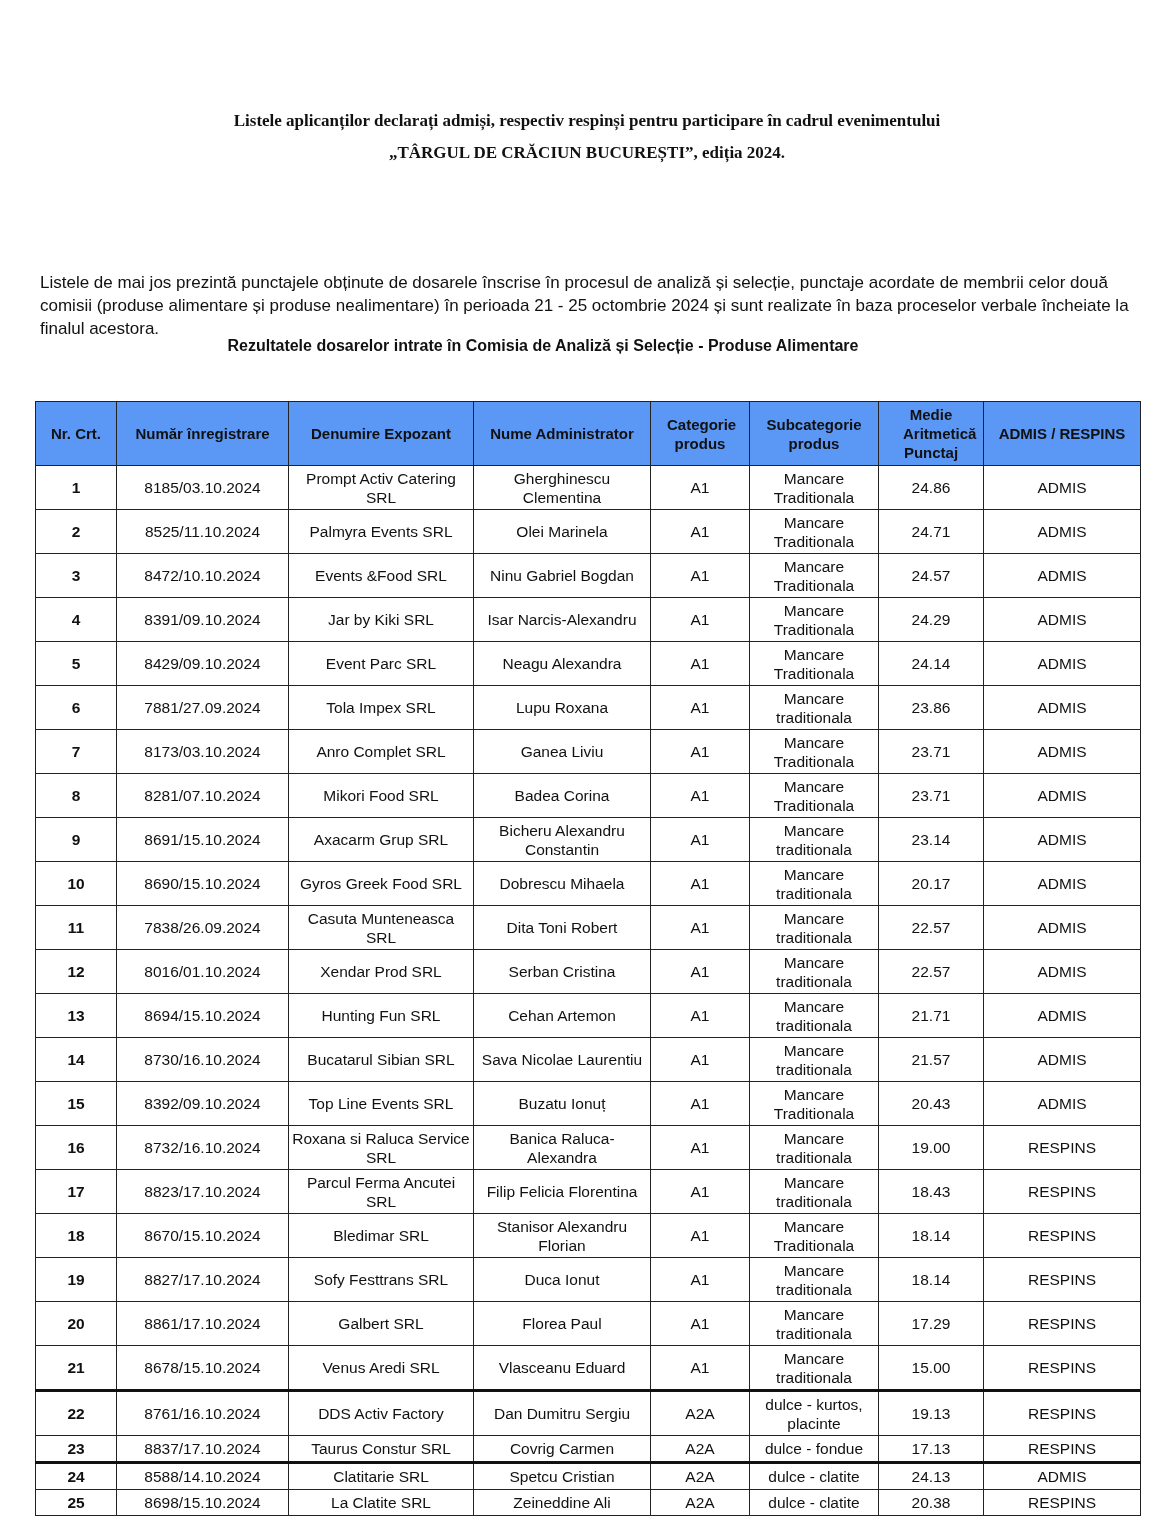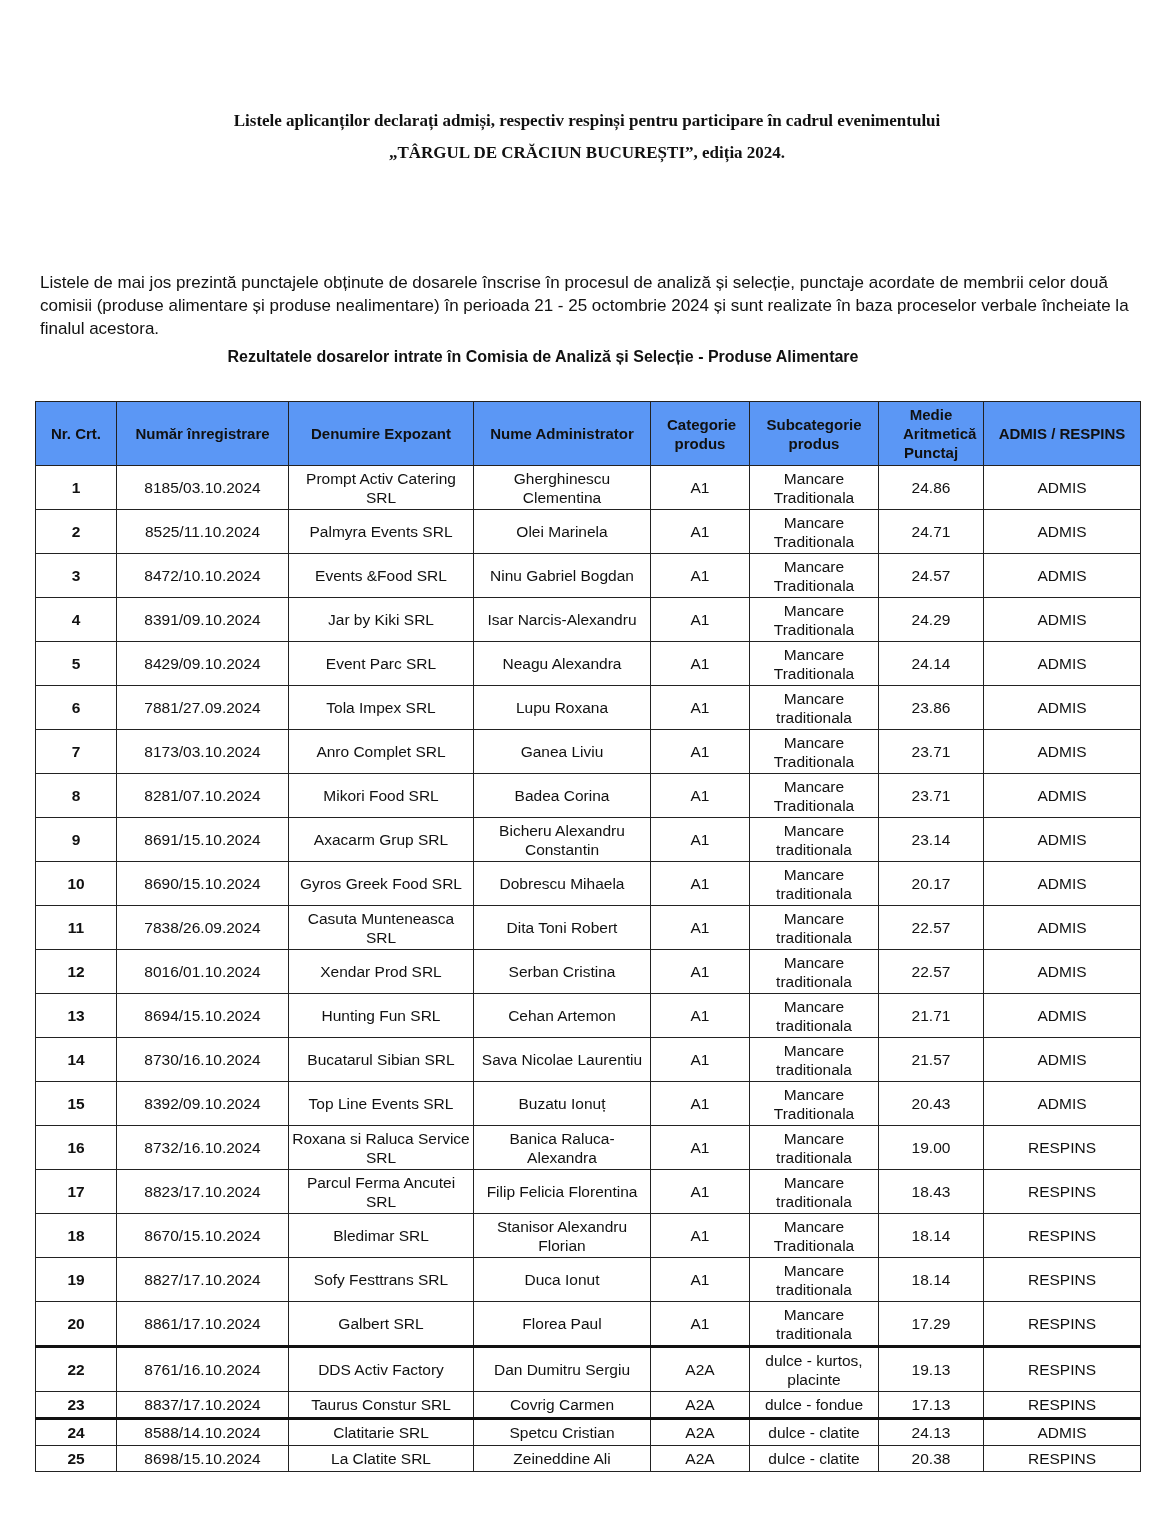--- a/index.html
+++ b/index.html
@@ -1,21 +1,21 @@
 <!DOCTYPE html>
 <html><head>
   <meta charset="utf-8">
   <style>
     html, body { margin:0; padding:0; background:#ffffff; }
     body { width:1174px; height:1536px; position:relative; overflow:hidden; font-family:"Liberation Sans", sans-serif; color:#111; }
     .title { position:absolute; left:0; width:1174px; text-align:center; font-weight:bold; font-size:17px; line-height:24px;font-family:Liberation Serif, serif; }
     .t1 { top:109px; }
     .t2 { top:141px; }
     .intro { position:absolute; left:40px; top:223px; width:1095px; font-size:17px; line-height:23px;margin-top:48px; }
-    .subtitle { position:absolute; left:0; width:1086px; top:346px; text-align:center; font-weight:bold; font-size:16px; line-height:22px; }
+    .subtitle { position:absolute; left:0; width:1086px; top:335px; text-align:center; font-weight:bold; font-size:16px; line-height:22px; }
     table.results { position:absolute; left:35px; top:401px; border-collapse:collapse; table-layout:fixed; width:1105px; }
     table.results th, table.results td { border:1.3px solid #222; text-align:center; vertical-align:middle; padding:0 2px; }
     table.results th { background:#5b97f5; font-weight:bold; font-size:15px; line-height:19px; height:63px; color:#111; }
     table.results td { font-size:15.5px; line-height:19px; height:43px; }
     table.results td.nr { font-weight:bold; }
     tr.short td { height:25px; }
     tr.thick-top td { border-top:3.5px solid #111; }
   </style>
 </head>
 <body>
@@ -242,20 +242,30 @@
       <tr>
         <td class="nr">20</td>
         <td>8861/17.10.2024</td>
         <td>Galbert SRL</td>
         <td>Florea Paul</td>
         <td>A1</td>
         <td>Mancare traditionala</td>
         <td>17.29</td>
         <td>RESPINS</td>
       </tr>
+      <tr>
+        <td class="nr">21</td>
+        <td>8678/15.10.2024</td>
+        <td>Venus Aredi SRL</td>
+        <td>Vlasceanu Eduard</td>
+        <td>A1</td>
+        <td>Mancare traditionala</td>
+        <td>15.00</td>
+        <td>RESPINS</td>
+      </tr>
       <tr class="thick-top">
         <td class="nr">22</td>
         <td>8761/16.10.2024</td>
         <td>DDS Activ Factory</td>
         <td>Dan Dumitru Sergiu</td>
         <td>A2A</td>
         <td>dulce - kurtos, placinte</td>
         <td>19.13</td>
         <td>RESPINS</td>
       </tr>

